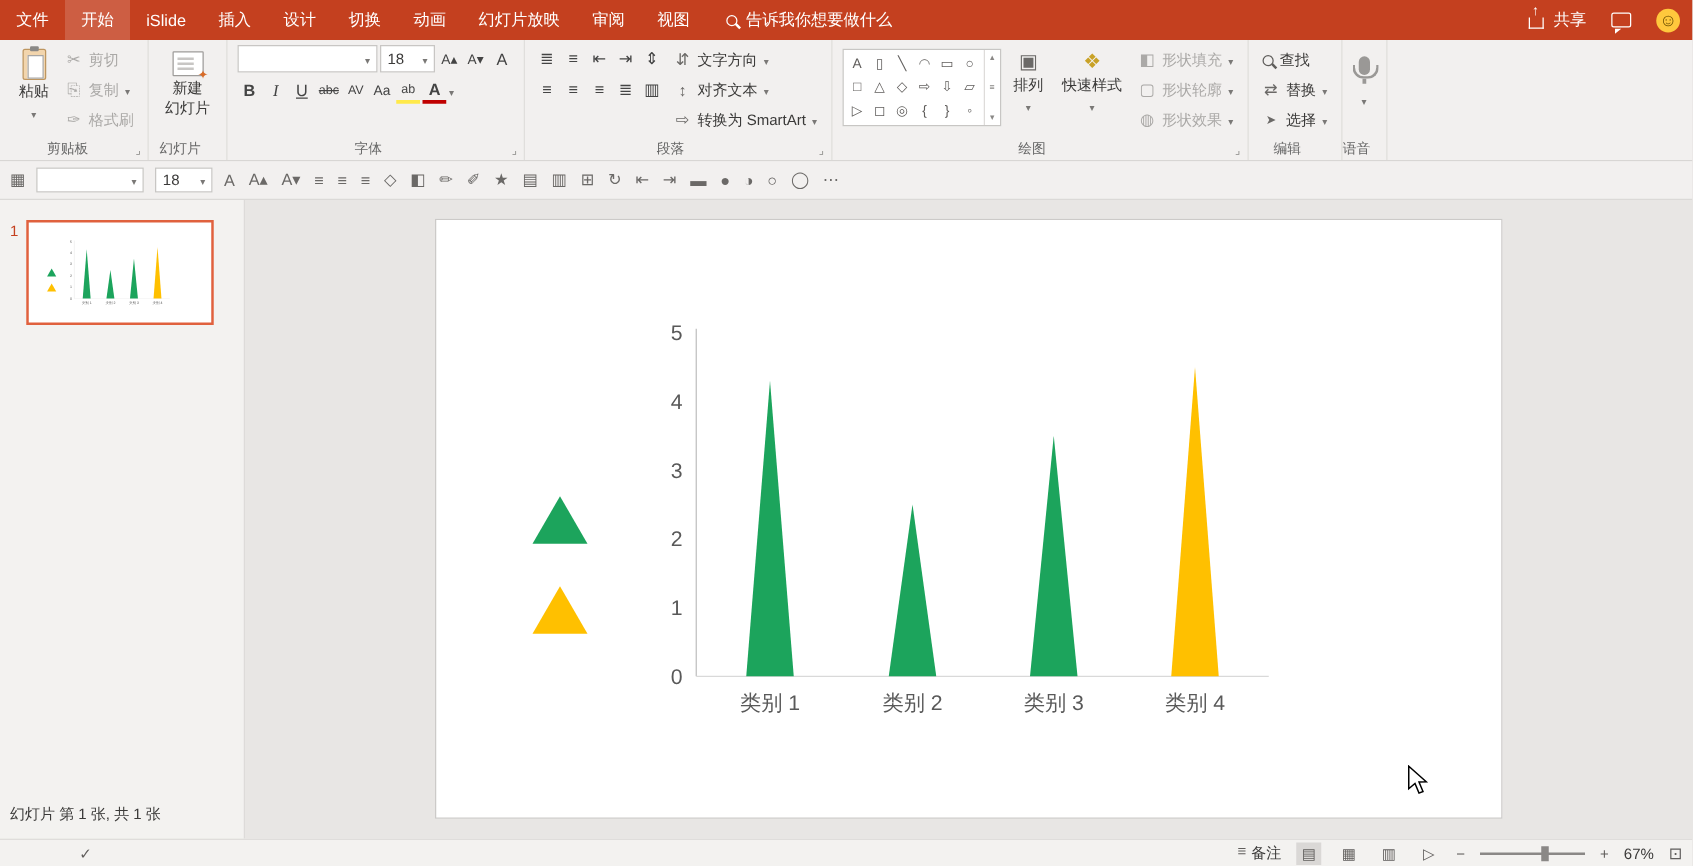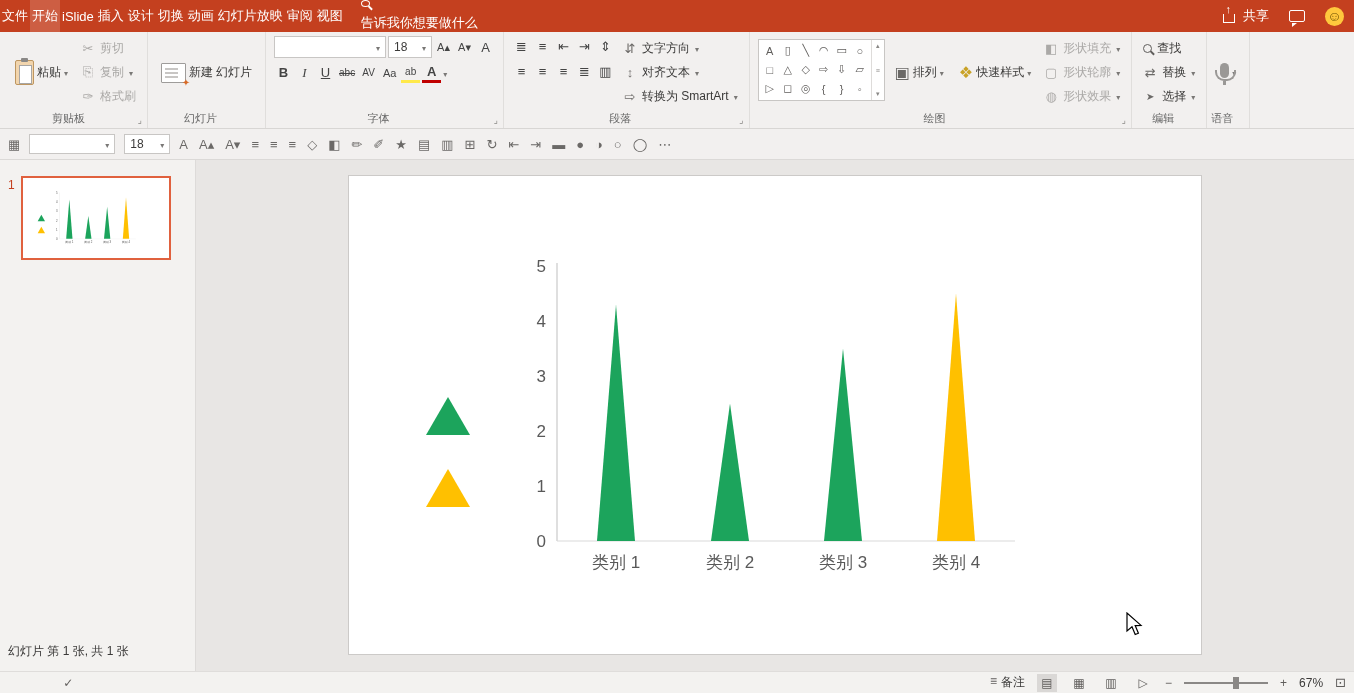--- a/index.html
+++ b/index.html
@@ -3,43 +3,43 @@
 <meta charset="utf-8">
 <style>
   * { box-sizing: border-box; margin: 0; padding: 0; }
   html,body { width:1354px; height:693px; overflow:hidden; }
   body { font-family:"Liberation Sans","DejaVu Sans",sans-serif; font-size:12px; color:#3B3A39; background:#E8E6E4; }
   .app { position:relative; width:1354px; height:693px; display:flex; flex-direction:column; }
 
   
   .titlebar { height:32px; background:#C4401F; color:#fff; display:flex; align-items:stretch; flex-shrink:0; font-size:13px; }
   .tabs { display:flex; align-items:stretch; }
-  .tab { display:flex; align-items:center; padding:0 2px; white-space:nowrap; cursor:default; }
+  .tab { display:flex; align-items:center; padding:0 13px; white-space:nowrap; cursor:default; }
   .tab.active { background:rgba(255,255,255,0.16); }
-  .tb-search { display:flex; align-items:flex-start; gap:7px; padding:0 12px; margin-left:4px;flex-direction:column; }
+  .tb-search { display:flex; align-items:center; gap:7px; padding:0 12px; margin-left:4px; }
   .mag { width:9px; height:9px; border:1.5px solid #fff; border-radius:50%; position:relative; display:inline-block; }
   .mag::after { content:""; position:absolute; width:5px; height:1.5px; background:#fff; transform:rotate(45deg); right:-4px; bottom:-2px; }
   .mag.dark { border-color:#605E5C; } .mag.dark::after { background:#605E5C; }
   .tb-right { margin-left:auto; display:flex; align-items:center; gap:20px; padding-right:10px; }
   .share-btn { display:flex; align-items:center; gap:8px; }
   .share-ic { width:12px; height:9px; border:1.5px solid #fff; border-top:none; position:relative; display:inline-block; margin-top:5px; }
   .share-ic::after { content:"↑"; position:absolute; left:1.5px; top:-11px; font-size:11px; color:#fff; }
   .comment-ic { width:16px; height:12px; border:1.5px solid #fff; border-radius:2px; position:relative; display:inline-block; }
   .comment-ic::after { content:""; position:absolute; left:2px; bottom:-6px; border-top:4px solid #fff; border-right:5px solid transparent; }
   .smiley { width:19px; height:19px; border-radius:50%; background:#FFC83D; color:#6B4E00; display:flex; align-items:center; justify-content:center; }
   .smiley::before { content:"☺"; font-size:14px; }
 
   
   .ribbon { height:97px; background:#F2F0EF; border-bottom:1px solid #D8D6D4; display:flex; align-items:stretch; padding:0 2px; flex-shrink:0; }
   .group { position:relative; display:flex; gap:5px; padding:4px 8px 18px 8px; border-right:1px solid #E0DEDC; align-items:flex-start; }
   .group-label { position:absolute; bottom:2px; left:0; right:12px; text-align:center; font-size:11px; color:#666; }
   .launcher { position:absolute; right:2px; bottom:2px; width:11px; height:11px; color:#8A8886; font-size:9px; line-height:10px; text-align:center; cursor:default; }
   .launcher::after { content:"⌟"; }
   .col { display:flex; flex-direction:column; }
-  .bigbtn { display:flex; align-items:center; justify-content:flex-start; gap:3px; padding:3px 5px; height:72px; color:#3B3A39; }
+  .bigbtn { display:flex; flex-direction:column; align-items:center; justify-content:flex-start; gap:3px; padding:3px 5px; height:72px; color:#3B3A39; }
   .bigbtn .lbl { line-height:13px; text-align:center; }
   .smallrow { display:flex; align-items:center; gap:5px; height:24px; padding:0 3px; white-space:nowrap; }
   .disabled, .disabled * { color:#ABA9A7 !important; }
   .caret::after { content:"▾"; font-size:8px; color:#7A7876; }
   .ic { display:inline-flex; align-items:center; justify-content:center; min-width:14px; font-size:13px; color:#6B6967; }
 
   .paste-ic { position:relative; width:19px; height:25px; background:#F2D5AD; border:1px solid #BE9660; border-radius:2px; }
   .paste-ic::before { content:""; position:absolute; left:3px; top:4px; width:11px; height:17px; background:#fff; border:1px solid #A8A6A4; }
   .paste-ic::after { content:""; position:absolute; left:5px; top:-3px; width:7px; height:4px; background:#8A8886; border-radius:1px; }
   .newslide-ic { position:relative; width:25px; height:20px; background:#fff; border:1px solid #9E9C9A; border-radius:1px; margin-top:2px; }

